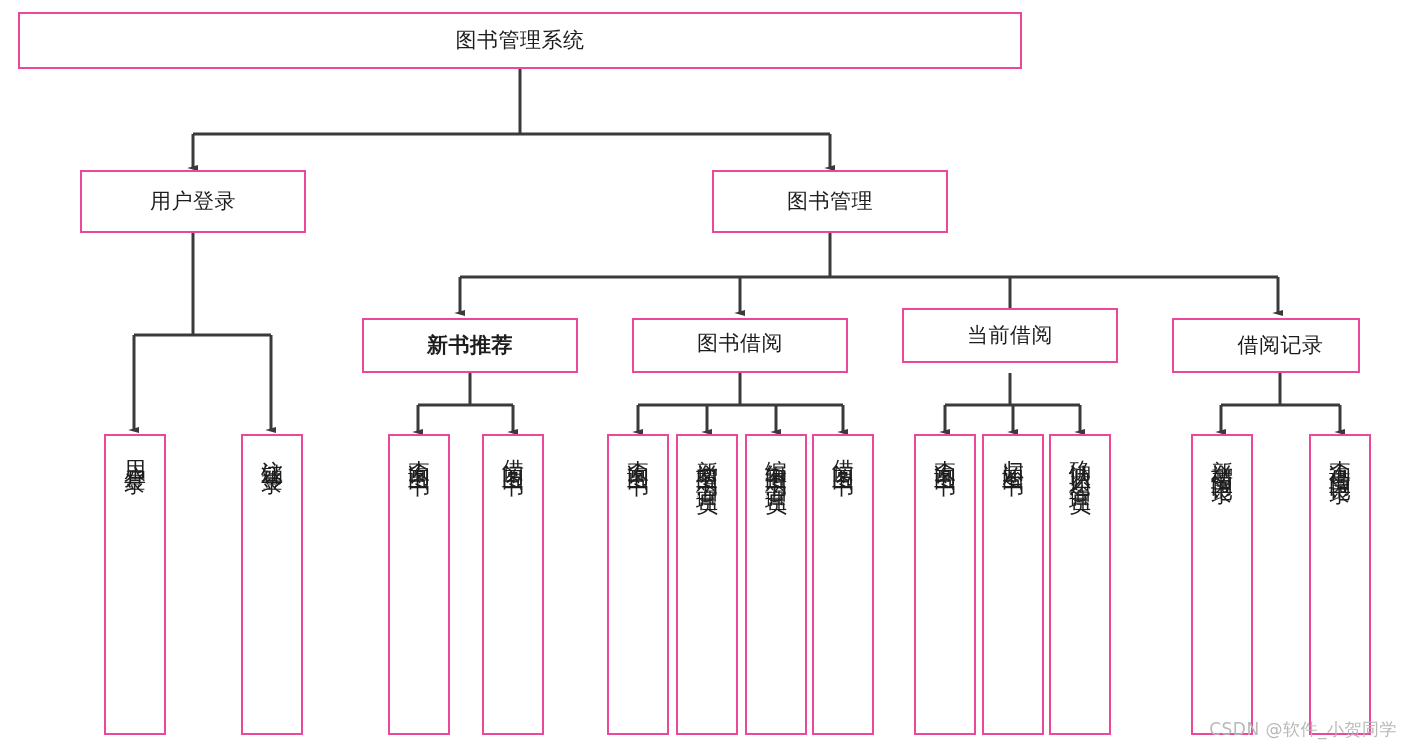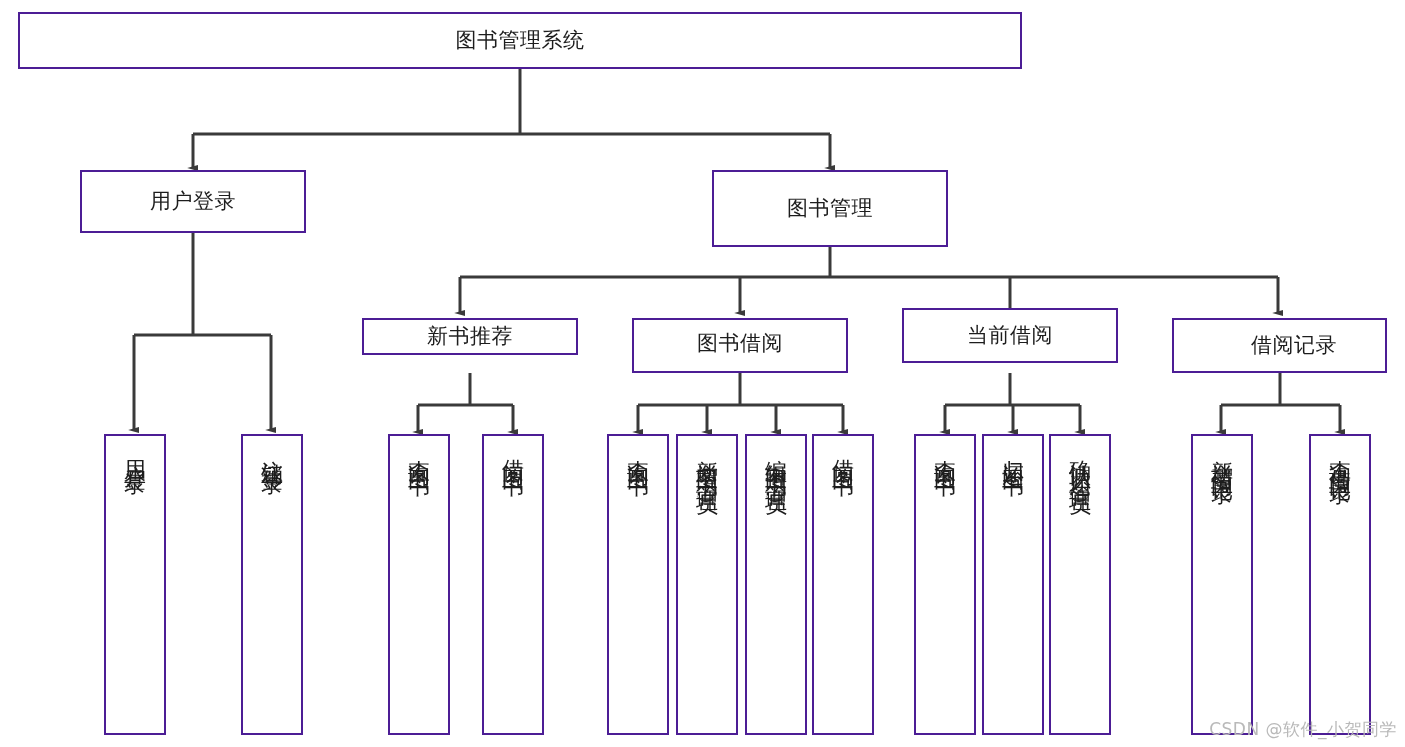--- a/index.html
+++ b/index.html
@@ -21,21 +21,21 @@
     position: absolute;
     left: 0;
     top: 0;
     width: 1405px;
     height: 747px;
   }
   .node {
     position: absolute;
     box-sizing: border-box;
     background: #ffffff;
-    border: 2px solid #4c1d95;
+    border: 2px solid #ec4899;
     display: flex;
     align-items: center;
     justify-content: center;
     color: #1d1d1d;
   }
   .node-label {
     display: block;
     text-align: center;
     line-height: 1.18;
     white-space: pre;
@@ -126,34 +126,34 @@
     </g>
   </svg>
 
   <div class="node horizontal" style="left:18px; top:12px; width:1004px; height:57px;">
     <span class="node-label">图书管理系统</span>
   </div>
 
   <div class="node horizontal" style="left:80px; top:170px; width:226px; height:63px;">
     <span class="node-label">用户登录</span>
   </div>
-  <div class="node horizontal" style="left:712px; top:170px; width:236px; height:77px;">
+  <div class="node horizontal" style="left:712px; top:170px; width:236px; height:63px;">
     <span class="node-label">图书管理</span>
   </div>
 
-  <div class="node horizontal" style="left:362px; top:318px; width:216px; height:37px;">
+  <div class="node horizontal" style="left:362px; top:318px; width:216px; height:55px;font-weight:bold;">
     <span class="node-label">新书推荐</span>
   </div>
   <div class="node horizontal" style="left:632px; top:318px; width:216px; height:55px;font-family:Liberation Mono, monospace;">
     <span class="node-label">图书借阅</span>
   </div>
   <div class="node horizontal" style="left:902px; top:308px; width:216px; height:55px;">
     <span class="node-label">当前借阅</span>
   </div>
-  <div class="node horizontal" style="left:1172px; top:318px; width:215px; height:55px;padding-left:29px;">
+  <div class="node horizontal" style="left:1172px; top:318px; width:188px; height:55px;padding-left:29px;">
     <span class="node-label">借阅记录</span>
   </div>
 
   <div class="node vertical" style="left:104px; top:434px; width:62px; height:301px;">
     <span class="node-label">用户登录</span>
   </div>
   <div class="node vertical" style="left:241px; top:434px; width:62px; height:301px;">
     <span class="node-label">注销登录</span>
   </div>
 

